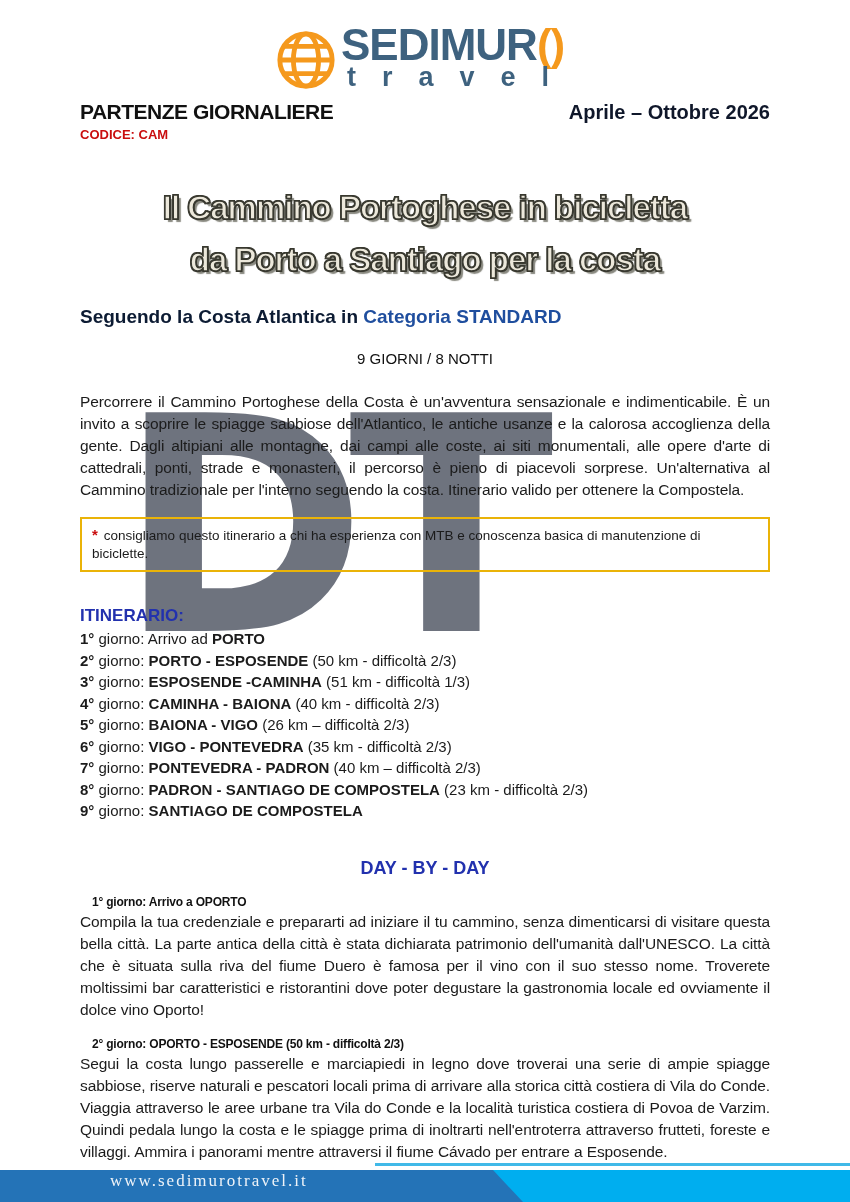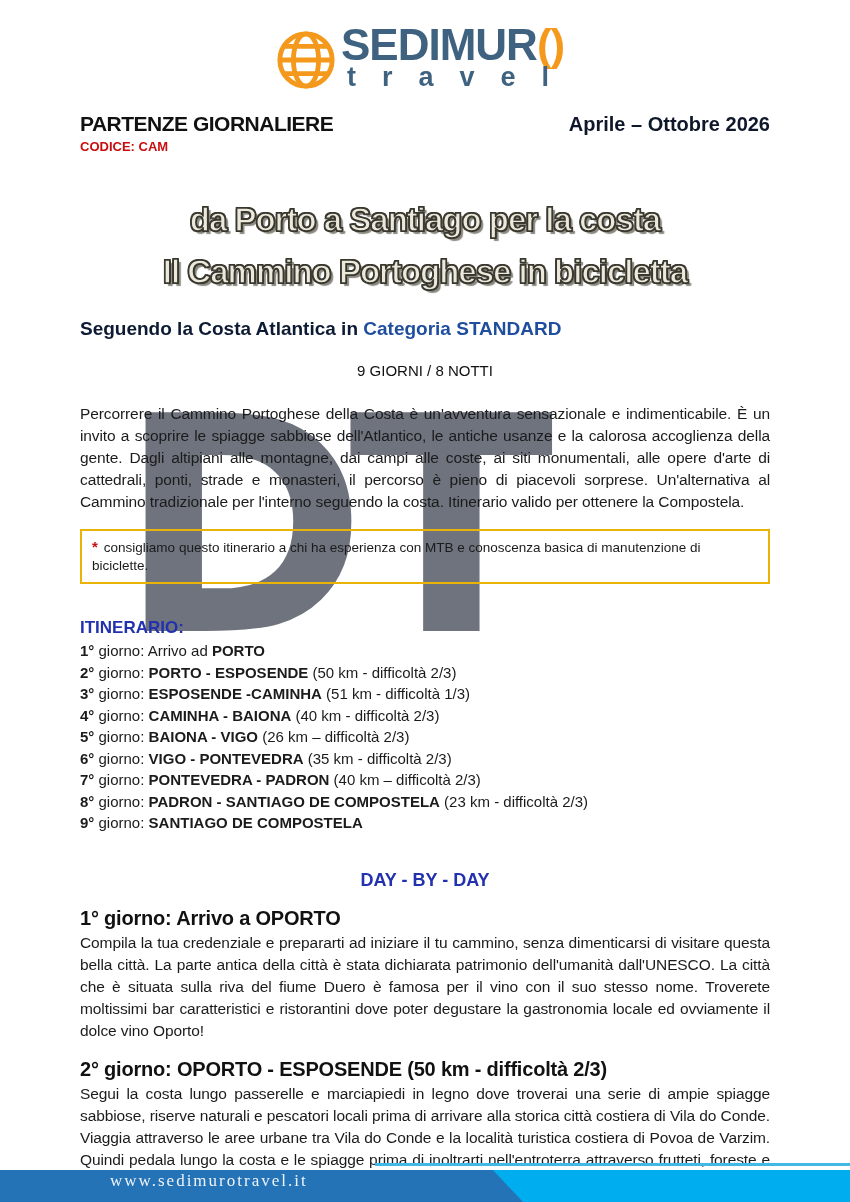--- a/index.html
+++ b/index.html
@@ -18,21 +18,21 @@
   }
   
   .logo-wrap{display:flex;justify-content:center;align-items:center;padding-top:24px;}
   .logo{display:flex;align-items:center;}
   .globe{width:62px;height:62px;margin-right:4px;margin-top:4px;}
   .brand-col{display:flex;flex-direction:column;align-items:flex-start;}
   .brand-line{font-weight:bold;font-size:44px;line-height:42px;letter-spacing:-1px;color:#3e627f;}
   .brand-parens{color:#f5991d;font-weight:bold;}
   .brand-sub{font-weight:bold;font-size:27px;line-height:30px;letter-spacing:26px;color:#3e627f;margin-top:-4px;margin-left:6px;}
   
-  .header-row{display:flex;justify-content:space-between;align-items:baseline;margin-top:20px;}
+  .header-row{display:flex;justify-content:space-between;align-items:baseline;margin-top:8px;}
   .h-left{font-size:21px;font-weight:bold;color:#111;letter-spacing:-0.5px;}
   .h-right{font-size:20px;font-weight:bold;color:#0f172a;}
   .codice{font-size:13px;font-weight:bold;color:#c90d0e;margin-top:3px;}
   
   .hero{margin-top:40px;text-align:center;}
   .hero-line{
     font-weight:bold;font-size:33px;line-height:52px;letter-spacing:-1px;
     color:#ece8db;
     -webkit-text-stroke:1.4px #38382f;
     text-shadow:
@@ -52,21 +52,21 @@
     font-size:13.5px;line-height:18px;background:transparent;
   }
   .note .star{color:#c90d0e;font-weight:bold;font-size:15px;margin-right:6px;}
   
   .itin-heading{margin-top:34px;font-size:17px;font-weight:bold;color:#2231ae;}
   .itin-list{margin-top:2px;}
   .itin-line{font-size:15px;line-height:21.5px;}
   .itin-line .b{font-weight:bold;}
   
   .dbd{margin-top:36px;text-align:center;font-size:18px;font-weight:bold;color:#2231ae;letter-spacing:0;}
-  .sec-title{margin-top:16px;font-size:20px;font-weight:bold;color:#111;letter-spacing:-0.2px;}
+  .sec-title{margin-top:16px;font-size:12px;font-weight:bold;color:#111;letter-spacing:-0.2px;margin-left:12px;}
   .sec-body{margin-top:2px;}
   
   .footer{position:absolute;left:0;bottom:0;width:850px;height:32px;background:#00aeef;z-index:2;}
   .footer-dark{
     position:absolute;left:0;top:0;height:32px;width:523px;background:#2473b7;
     clip-path:polygon(0 0,493px 0,523px 32px,0 32px);
   }
   .footer-accent{position:absolute;left:375px;bottom:36px;width:475px;height:3px;background:#40b9e8;z-index:2;}
   .footer-url{
     position:absolute;left:110px;top:1px;
@@ -101,22 +101,22 @@
       </div>
     </div>
 
     <div class="header-row">
       <div class="h-left">PARTENZE GIORNALIERE</div>
       <div class="h-right">Aprile – Ottobre 2026</div>
     </div>
     <div class="codice">CODICE: CAM</div>
 
     <div class="hero">
+      <div class="hero-line">Il Cammino Portoghese in bicicletta</div>
       <div class="hero-line">da Porto a Santiago per la costa</div>
-      <div class="hero-line">Il Cammino Portoghese in bicicletta</div>
     </div>
 
     <div class="subtitle"><span>Seguendo la Costa Atlantica in </span><span class="hl">Categoria STANDARD</span></div>
 
     <div class="duration">9 GIORNI / 8 NOTTI</div>
 
     <div class="para intro">Percorrere il Cammino Portoghese della Costa è un'avventura sensazionale e indimenticabile. È un invito a scoprire le spiagge sabbiose dell'Atlantico, le antiche usanze e la calorosa accoglienza della gente. Dagli altipiani alle montagne, dai campi alle coste, ai siti monumentali, alle opere d'arte di cattedrali, ponti, strade e monasteri, il percorso è pieno di piacevoli sorprese. Un'alternativa al Cammino tradizionale per l'interno seguendo la costa. Itinerario valido per ottenere la Compostela.</div>
 
     <div class="note">
       <span class="star">*</span><span>consigliamo questo itinerario a chi ha esperienza con MTB e conoscenza basica di manutenzione di biciclette.</span>

